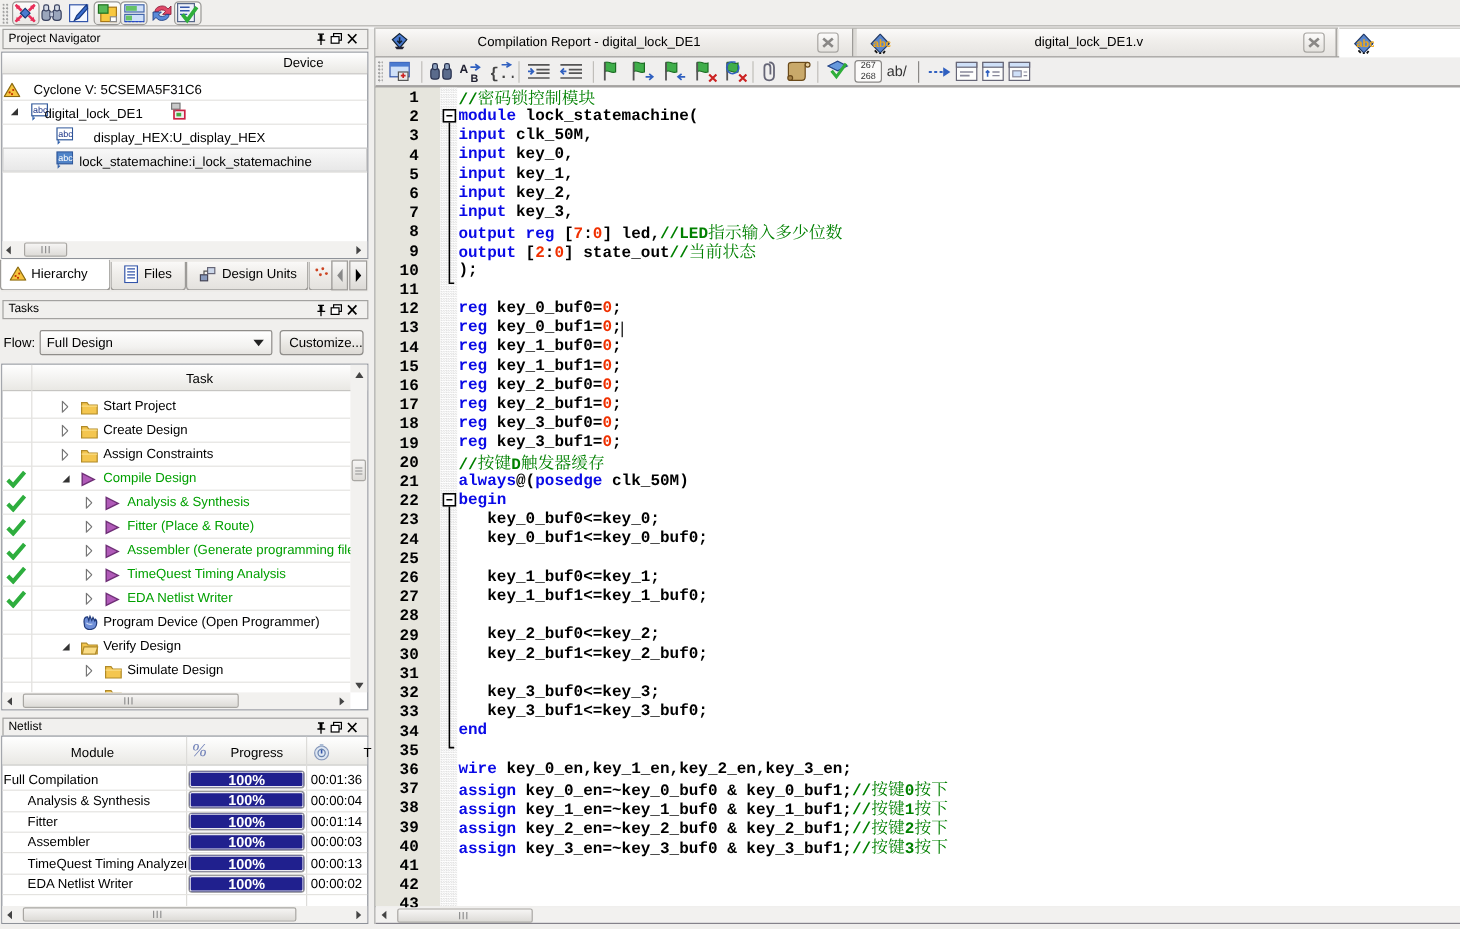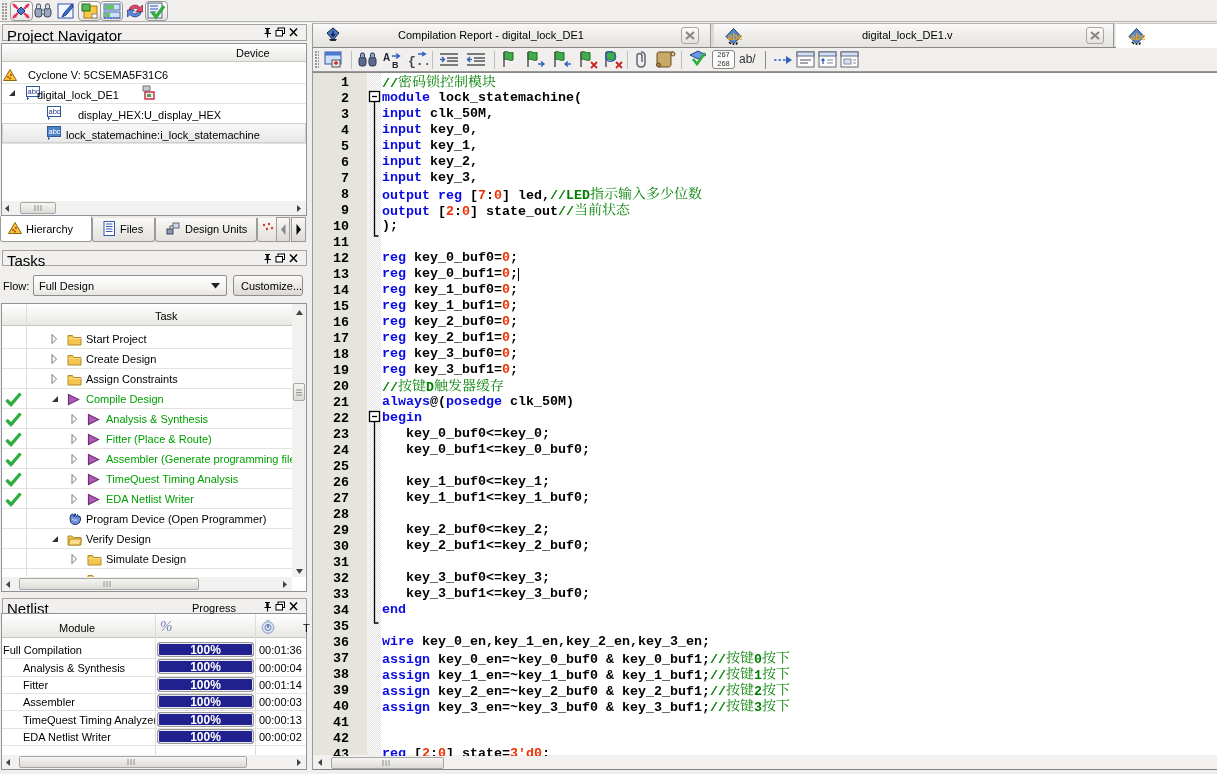--- a/index.html
+++ b/index.html
@@ -1,17 +1,17 @@
 <!DOCTYPE html>
 <html><head><meta charset="utf-8"><style>
 *{margin:0;padding:0;box-sizing:border-box}
 html,body{width:1217px;height:774px;background:#f0efed;font-family:"Liberation Sans",sans-serif;overflow:hidden;position:relative}
 .ab{position:absolute}
 .ui{font-size:11px;color:#000;white-space:nowrap}
-.ttl{background:#f1f0ee;border:1px solid #a3a2a0;font-size:15px;color:#000}
+.ttl{background:#f1f0ee;border:1px solid #a3a2a0;font-size:10px;color:#000}
 .mono{font-family:"Liberation Mono",monospace;font-weight:bold;font-size:13.333px;line-height:16px;white-space:pre}
 .k{color:#0909e6}.n{color:#f03000}.c{color:#008000}
 .cj{vertical-align:-3.5px}
 .hline{height:1px;background:#e4e3e0}
 .scroll{background:#f2f1ef}
 .thumb{background:linear-gradient(#f6f5f4,#dddbd7);border:1px solid #a8a6a2;border-radius:2px}
 .tabgrad{background:linear-gradient(#faf9f8,#efedea 45%,#e4e2de)}
 .btn{background:linear-gradient(#fbfaf9,#e8e6e2 60%,#dddad5);border:1px solid #8f8d8a;border-radius:3px}
 </style></head><body>
 
@@ -325,21 +325,21 @@
     <path d="M3 1.5 h5 M2.5 6.5 h6.5 M5.5 7 v3.5" stroke="#000" stroke-width="1.1" fill="none"></path>
     <path d="M5.5 1.5 v5" stroke="#000" stroke-width="2.4"></path>
     <rect x="16" y="1" width="6.5" height="5.5" fill="#fff" stroke="#000"></rect>
     <rect x="14" y="3.5" width="6.5" height="5.5" fill="#fff" stroke="#000"></rect>
     <path d="M28 1.5 L35 9 M35 1.5 L28 9" stroke="#000" stroke-width="1.4"></path>
   </svg>
 <div class="ab" style="left:1px;top:613px;width:306px;height:157px;background:#fff;border:1px solid #8e9299"></div>
 <div class="ab" style="left:2px;top:614px;width:304px;height:24px;background:linear-gradient(#ffffff,#e9e8e4);border-bottom:1px solid #c6c5c2"></div>
 <div class="ab ui" style="left:59px;top:622px">Module</div>
 <div class="ab" style="left:160px;top:618px;font-family:'Liberation Serif',serif;font-style:italic;font-size:15px;color:#7080b8">%</div>
-<div class="ab ui" style="left:192px;top:602px">Progress</div>
+<div class="ab ui" style="left:192px;top:622px">Progress</div>
 <svg class="ab" style="left:261px;top:619px" width="14" height="15">
 <circle cx="7" cy="8.5" r="5.8" fill="#dde6f2" stroke="#8899bb"></circle>
 <rect x="5.5" y="1" width="3" height="2.2" fill="#aabbd4"></rect>
 <path d="M7 5 V9" stroke="#3355aa" stroke-width="1.3"></path>
 <circle cx="7" cy="8.5" r="3" fill="none" stroke="#6680ad"></circle>
   </svg>
 <div class="ab ui" style="left:303px;top:622px">T</div>
 <div class="ab" style="left:155px;top:614px;width:1px;height:155px;background:#dddcd9"></div>
 <div class="ab" style="left:255px;top:614px;width:1px;height:155px;background:#dddcd9"></div>
 <div class="ab hline" style="left:2px;top:658px;width:304px"></div>
@@ -572,21 +572,21 @@
         <path transform="translate(14,12.5) scale(0.014,-0.014)" d="M509 714Q501 686 488 647Q475 607 459 564Q444 520 428 479Q413 438 401 408H408L381 383L322 430Q331 436 345 442Q359 448 370 450L346 422Q358 449 373 491Q389 532 404 578Q420 624 434 666Q447 709 455 739ZM443 739 478 775 551 710Q541 700 516 697Q491 694 465 696L455 739ZM459 436 495 474 562 413Q553 402 525 400Q517 328 502 259Q487 190 458 129Q429 67 380 14Q331 -38 256 -78L247 -63Q333 -5 378 73Q424 151 443 243Q463 335 468 436ZM360 327Q388 229 428 166Q467 103 522 68Q577 34 649 20Q720 6 812 6Q832 6 861 6Q890 6 922 7Q953 7 974 7V-7Q957 -10 947 -24Q938 -38 936 -58Q922 -58 897 -58Q872 -58 847 -58Q822 -58 805 -58Q710 -58 636 -41Q561 -25 506 17Q451 58 412 132Q372 206 345 320ZM475 739V709H345L336 739ZM495 436V407H371L383 436ZM858 255Q858 255 870 244Q883 233 900 218Q917 202 931 187Q929 179 922 175Q916 171 905 171H533L525 201H817ZM911 656Q911 656 920 645Q930 635 944 621Q957 606 967 593Q963 577 942 577H517L509 606H880ZM834 382Q834 382 846 372Q858 361 875 346Q891 331 904 317Q900 301 878 301H566L558 330H796ZM804 741 835 774 902 721Q898 716 889 712Q880 707 868 706V430Q868 427 860 422Q852 417 841 413Q830 409 820 409H812V741ZM763 827Q761 817 754 810Q746 803 728 800V57Q728 53 721 48Q714 42 703 38Q692 34 681 34H669V838ZM833 468V438H575L566 468ZM832 741V711H569L560 741ZM275 760Q275 760 287 750Q300 741 317 727Q334 713 348 698Q345 682 322 682H130L146 712H236ZM146 30Q164 40 193 60Q223 80 259 106Q296 132 334 159L343 147Q329 131 304 102Q278 73 247 39Q216 4 182 -31ZM202 525 215 517V34L170 13L188 40Q201 23 201 7Q202 -10 197 -22Q192 -34 186 -40L123 21Q145 38 151 46Q157 54 157 66V525ZM279 389Q279 389 290 380Q302 370 317 356Q333 342 345 329Q342 313 320 313H47L39 342H241ZM264 581Q264 581 277 571Q289 561 305 547Q322 533 334 519Q331 503 310 503H95L87 532H227ZM206 797Q191 747 166 687Q140 628 110 570Q80 512 47 468L32 476Q49 510 65 558Q82 605 98 657Q113 709 125 759Q137 808 143 846L241 818Q240 810 232 804Q224 798 206 797Z"></path>
       </svg><span class="c">2</span><svg class="cj" width="28" height="16" style="fill:#008000">
         <path transform="translate(0,12.5) scale(0.014,-0.014)" d="M593 840Q639 822 665 800Q692 779 703 757Q714 735 713 716Q712 698 703 687Q693 675 679 674Q665 673 650 687Q649 724 627 765Q606 807 581 833ZM31 321Q59 330 113 351Q167 372 236 401Q305 429 377 460L383 446Q331 414 257 367Q183 321 87 268Q85 249 68 240ZM290 827Q288 817 279 810Q271 803 253 801V19Q253 -7 247 -27Q241 -47 221 -59Q201 -71 160 -76Q158 -61 153 -48Q149 -36 140 -27Q131 -18 114 -12Q97 -6 69 -2V14Q69 14 82 13Q95 12 113 11Q131 9 147 8Q164 7 170 7Q182 7 187 12Q191 16 191 26V838ZM307 669Q307 669 319 658Q332 647 349 632Q366 616 380 601Q376 585 354 585H48L40 615H268ZM461 207Q589 171 676 135Q764 100 818 69Q873 37 900 11Q928 -15 935 -34Q942 -53 934 -64Q927 -75 912 -75Q896 -75 879 -63Q815 -1 700 66Q585 132 433 193ZM433 193Q449 220 468 261Q487 301 506 347Q525 393 544 439Q562 485 576 526Q591 566 599 595L693 562Q689 554 679 548Q668 543 642 547L658 559Q647 528 629 482Q610 435 588 383Q565 330 542 279Q518 229 497 189ZM438 710Q453 670 456 635Q459 599 451 572Q443 546 421 530Q403 517 388 519Q372 521 364 533Q355 544 358 560Q361 577 382 593Q396 604 410 636Q424 668 423 709ZM849 398Q830 296 796 218Q762 139 703 81Q645 23 554 -17Q464 -57 330 -80L324 -63Q437 -32 517 10Q597 52 650 109Q702 166 733 242Q764 317 778 414H849ZM853 663 896 706 974 632Q969 627 959 625Q950 623 936 622Q918 598 889 568Q860 537 837 517L824 523Q830 542 839 568Q847 594 854 620Q860 645 864 663ZM897 663V633H435V663ZM869 474Q869 474 878 467Q887 460 900 449Q914 438 929 425Q944 413 956 400Q954 392 948 388Q941 384 931 384H374L366 414H823Z"></path>
         <path transform="translate(14,12.5) scale(0.014,-0.014)" d="M497 524Q585 501 650 473Q715 446 757 418Q800 390 825 363Q849 336 858 314Q867 292 863 277Q859 262 845 257Q832 253 811 261Q789 294 751 329Q713 364 668 397Q622 431 576 461Q529 490 488 511ZM510 -54Q510 -57 503 -62Q496 -68 483 -72Q471 -77 455 -77H443V748H510ZM863 815Q863 815 873 808Q883 800 899 788Q914 776 931 761Q948 747 962 735Q958 719 935 719H50L41 748H809Z"></path>
       </svg></div><div style="height:16px"><span class="k">assign</span> key_3_en=~key_3_buf0 &amp; key_3_buf1;<span class="c">//</span><svg class="cj" width="28" height="16" style="fill:#008000">
         <path transform="translate(0,12.5) scale(0.014,-0.014)" d="M593 840Q639 822 665 800Q692 779 703 757Q714 735 713 716Q712 698 703 687Q693 675 679 674Q665 673 650 687Q649 724 627 765Q606 807 581 833ZM31 321Q59 330 113 351Q167 372 236 401Q305 429 377 460L383 446Q331 414 257 367Q183 321 87 268Q85 249 68 240ZM290 827Q288 817 279 810Q271 803 253 801V19Q253 -7 247 -27Q241 -47 221 -59Q201 -71 160 -76Q158 -61 153 -48Q149 -36 140 -27Q131 -18 114 -12Q97 -6 69 -2V14Q69 14 82 13Q95 12 113 11Q131 9 147 8Q164 7 170 7Q182 7 187 12Q191 16 191 26V838ZM307 669Q307 669 319 658Q332 647 349 632Q366 616 380 601Q376 585 354 585H48L40 615H268ZM461 207Q589 171 676 135Q764 100 818 69Q873 37 900 11Q928 -15 935 -34Q942 -53 934 -64Q927 -75 912 -75Q896 -75 879 -63Q815 -1 700 66Q585 132 433 193ZM433 193Q449 220 468 261Q487 301 506 347Q525 393 544 439Q562 485 576 526Q591 566 599 595L693 562Q689 554 679 548Q668 543 642 547L658 559Q647 528 629 482Q610 435 588 383Q565 330 542 279Q518 229 497 189ZM438 710Q453 670 456 635Q459 599 451 572Q443 546 421 530Q403 517 388 519Q372 521 364 533Q355 544 358 560Q361 577 382 593Q396 604 410 636Q424 668 423 709ZM849 398Q830 296 796 218Q762 139 703 81Q645 23 554 -17Q464 -57 330 -80L324 -63Q437 -32 517 10Q597 52 650 109Q702 166 733 242Q764 317 778 414H849ZM853 663 896 706 974 632Q969 627 959 625Q950 623 936 622Q918 598 889 568Q860 537 837 517L824 523Q830 542 839 568Q847 594 854 620Q860 645 864 663ZM897 663V633H435V663ZM869 474Q869 474 878 467Q887 460 900 449Q914 438 929 425Q944 413 956 400Q954 392 948 388Q941 384 931 384H374L366 414H823Z"></path>
         <path transform="translate(14,12.5) scale(0.014,-0.014)" d="M509 714Q501 686 488 647Q475 607 459 564Q444 520 428 479Q413 438 401 408H408L381 383L322 430Q331 436 345 442Q359 448 370 450L346 422Q358 449 373 491Q389 532 404 578Q420 624 434 666Q447 709 455 739ZM443 739 478 775 551 710Q541 700 516 697Q491 694 465 696L455 739ZM459 436 495 474 562 413Q553 402 525 400Q517 328 502 259Q487 190 458 129Q429 67 380 14Q331 -38 256 -78L247 -63Q333 -5 378 73Q424 151 443 243Q463 335 468 436ZM360 327Q388 229 428 166Q467 103 522 68Q577 34 649 20Q720 6 812 6Q832 6 861 6Q890 6 922 7Q953 7 974 7V-7Q957 -10 947 -24Q938 -38 936 -58Q922 -58 897 -58Q872 -58 847 -58Q822 -58 805 -58Q710 -58 636 -41Q561 -25 506 17Q451 58 412 132Q372 206 345 320ZM475 739V709H345L336 739ZM495 436V407H371L383 436ZM858 255Q858 255 870 244Q883 233 900 218Q917 202 931 187Q929 179 922 175Q916 171 905 171H533L525 201H817ZM911 656Q911 656 920 645Q930 635 944 621Q957 606 967 593Q963 577 942 577H517L509 606H880ZM834 382Q834 382 846 372Q858 361 875 346Q891 331 904 317Q900 301 878 301H566L558 330H796ZM804 741 835 774 902 721Q898 716 889 712Q880 707 868 706V430Q868 427 860 422Q852 417 841 413Q830 409 820 409H812V741ZM763 827Q761 817 754 810Q746 803 728 800V57Q728 53 721 48Q714 42 703 38Q692 34 681 34H669V838ZM833 468V438H575L566 468ZM832 741V711H569L560 741ZM275 760Q275 760 287 750Q300 741 317 727Q334 713 348 698Q345 682 322 682H130L146 712H236ZM146 30Q164 40 193 60Q223 80 259 106Q296 132 334 159L343 147Q329 131 304 102Q278 73 247 39Q216 4 182 -31ZM202 525 215 517V34L170 13L188 40Q201 23 201 7Q202 -10 197 -22Q192 -34 186 -40L123 21Q145 38 151 46Q157 54 157 66V525ZM279 389Q279 389 290 380Q302 370 317 356Q333 342 345 329Q342 313 320 313H47L39 342H241ZM264 581Q264 581 277 571Q289 561 305 547Q322 533 334 519Q331 503 310 503H95L87 532H227ZM206 797Q191 747 166 687Q140 628 110 570Q80 512 47 468L32 476Q49 510 65 558Q82 605 98 657Q113 709 125 759Q137 808 143 846L241 818Q240 810 232 804Q224 798 206 797Z"></path>
       </svg><span class="c">3</span><svg class="cj" width="28" height="16" style="fill:#008000">
         <path transform="translate(0,12.5) scale(0.014,-0.014)" d="M593 840Q639 822 665 800Q692 779 703 757Q714 735 713 716Q712 698 703 687Q693 675 679 674Q665 673 650 687Q649 724 627 765Q606 807 581 833ZM31 321Q59 330 113 351Q167 372 236 401Q305 429 377 460L383 446Q331 414 257 367Q183 321 87 268Q85 249 68 240ZM290 827Q288 817 279 810Q271 803 253 801V19Q253 -7 247 -27Q241 -47 221 -59Q201 -71 160 -76Q158 -61 153 -48Q149 -36 140 -27Q131 -18 114 -12Q97 -6 69 -2V14Q69 14 82 13Q95 12 113 11Q131 9 147 8Q164 7 170 7Q182 7 187 12Q191 16 191 26V838ZM307 669Q307 669 319 658Q332 647 349 632Q366 616 380 601Q376 585 354 585H48L40 615H268ZM461 207Q589 171 676 135Q764 100 818 69Q873 37 900 11Q928 -15 935 -34Q942 -53 934 -64Q927 -75 912 -75Q896 -75 879 -63Q815 -1 700 66Q585 132 433 193ZM433 193Q449 220 468 261Q487 301 506 347Q525 393 544 439Q562 485 576 526Q591 566 599 595L693 562Q689 554 679 548Q668 543 642 547L658 559Q647 528 629 482Q610 435 588 383Q565 330 542 279Q518 229 497 189ZM438 710Q453 670 456 635Q459 599 451 572Q443 546 421 530Q403 517 388 519Q372 521 364 533Q355 544 358 560Q361 577 382 593Q396 604 410 636Q424 668 423 709ZM849 398Q830 296 796 218Q762 139 703 81Q645 23 554 -17Q464 -57 330 -80L324 -63Q437 -32 517 10Q597 52 650 109Q702 166 733 242Q764 317 778 414H849ZM853 663 896 706 974 632Q969 627 959 625Q950 623 936 622Q918 598 889 568Q860 537 837 517L824 523Q830 542 839 568Q847 594 854 620Q860 645 864 663ZM897 663V633H435V663ZM869 474Q869 474 878 467Q887 460 900 449Q914 438 929 425Q944 413 956 400Q954 392 948 388Q941 384 931 384H374L366 414H823Z"></path>
         <path transform="translate(14,12.5) scale(0.014,-0.014)" d="M497 524Q585 501 650 473Q715 446 757 418Q800 390 825 363Q849 336 858 314Q867 292 863 277Q859 262 845 257Q832 253 811 261Q789 294 751 329Q713 364 668 397Q622 431 576 461Q529 490 488 511ZM510 -54Q510 -57 503 -62Q496 -68 483 -72Q471 -77 455 -77H443V748H510ZM863 815Q863 815 873 808Q883 800 899 788Q914 776 931 761Q948 747 962 735Q958 719 935 719H50L41 748H809Z"></path>
-      </svg></div><div style="height:16px"></div><div style="height:16px"></div><div style="height:16px"><span class="k">reg</span> [<span class="n">2</span>:<span class="n">0</span>] state=<span class="n">3'd0</span>;</div></div>
+      </svg></div><div style="height:16px"></div><div style="height:16px"></div></div>
 <div class="ab" style="left:518px;top:268px;width:1.4px;height:13px;background:#000"></div>
 <div class="ab scroll" style="left:313px;top:756px;width:904px;height:14px;border-bottom:1px solid #84828a"></div>
 <svg class="ab" style="left:317px;top:759px" width="7" height="7">
     <path d="M5 0 L1 3.5 L5 7 Z" fill="#444"></path>
   </svg>
 <div class="ab thumb" style="left:331px;top:757px;width:113px;height:12px"></div>
 <svg class="ab" style="left:331px;top:757px" width="113" height="12">
     <path d="M52 3v6M55 3v6M58 3v6" stroke="#909090"></path>
   </svg>
 </body></html>

